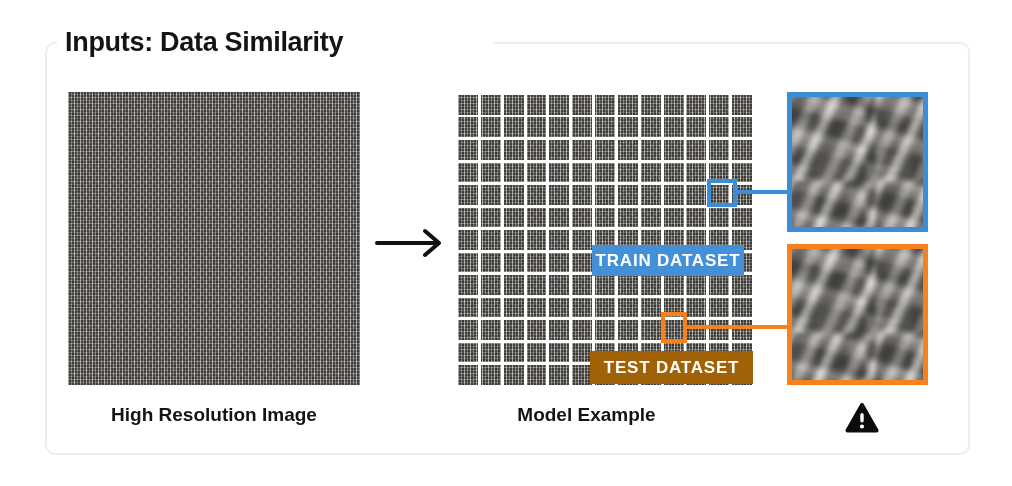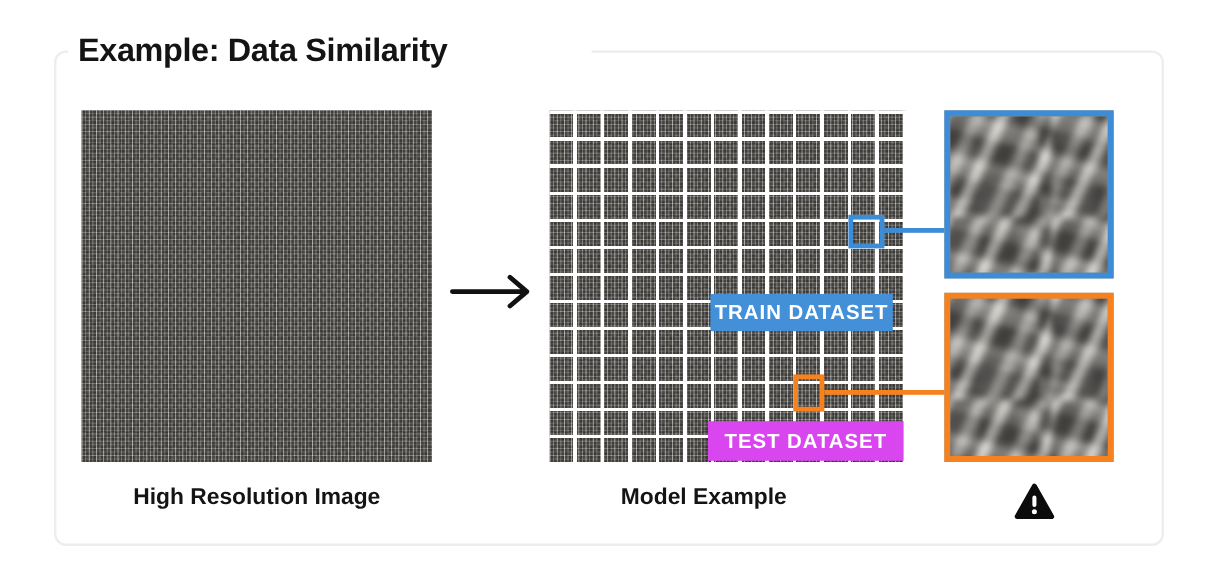--- a/index.html
+++ b/index.html
@@ -57,21 +57,21 @@
   .hl.train { left:707px; top:179px; width:30px; height:28px; border:4px solid #3d8cd7; }
   .hl.test  { left:661px; top:312px; width:26px; height:31px; border:4px solid #f5821f; }
   .conn { position:absolute; height:4px; }
   .conn.train { left:737px; top:190px; width:50px;  background:#3d8cd7; }
   .conn.test  { left:687px; top:325px; width:100px; background:#f5821f; }
 
   
   .badge { position:absolute; display:flex; align-items:center; justify-content:center;
            color:#fff; font-weight:700; font-size:17px; letter-spacing:0.8px; z-index:4; }
   .badge.train { left:592px; top:245px; width:152px; height:31px; background:#4390d9; }
-  .badge.test  { left:590px; top:351px; width:163px; height:33px; background:#d946ef; }
+  .badge.test  { left:590px; top:351px; width:163px; height:33px; background:#a16207; }
 
   
   .zoom-patch { position:absolute; width:141px; overflow:hidden; background:#8d8b88; }
   .zoom-patch.train { left:787px; top:92px;  height:140px; border:5px solid #3d8cd7; }
   .zoom-patch.test  { left:787px; top:244px; height:141px; border:5px solid #f5821f; }
   .weave-zoom { position:absolute; inset:-8px;
     background-color:#8d8b88;
     background-image:
       repeating-linear-gradient(115deg,
         rgba(240,238,232,0.5) 0px, rgba(240,238,232,0.5) 7px,
@@ -89,21 +89,21 @@
 
   .warning { position:absolute; left:845px; top:402px; width:34px; height:32px; }
 </style>
 </head>
 <body>
 
 <div class="stage">
 
   <div class="card"></div>
 
-  <div class="title">Example: Data Similarity</div>
+  <div class="title">Inputs: Data Similarity</div>
 
   <div class="hires weave"></div>
   <div class="caption left">High Resolution Image</div>
 
   <div class="arrow-wrap">
     <svg width="74" height="36" viewBox="0 0 74 36">
       <path d="M3 18 H63 M51 6 L65 18 L51 30" stroke="#111" stroke-width="4" fill="none" stroke-linecap="round" stroke-linejoin="round"></path>
     </svg>
   </div>
 

